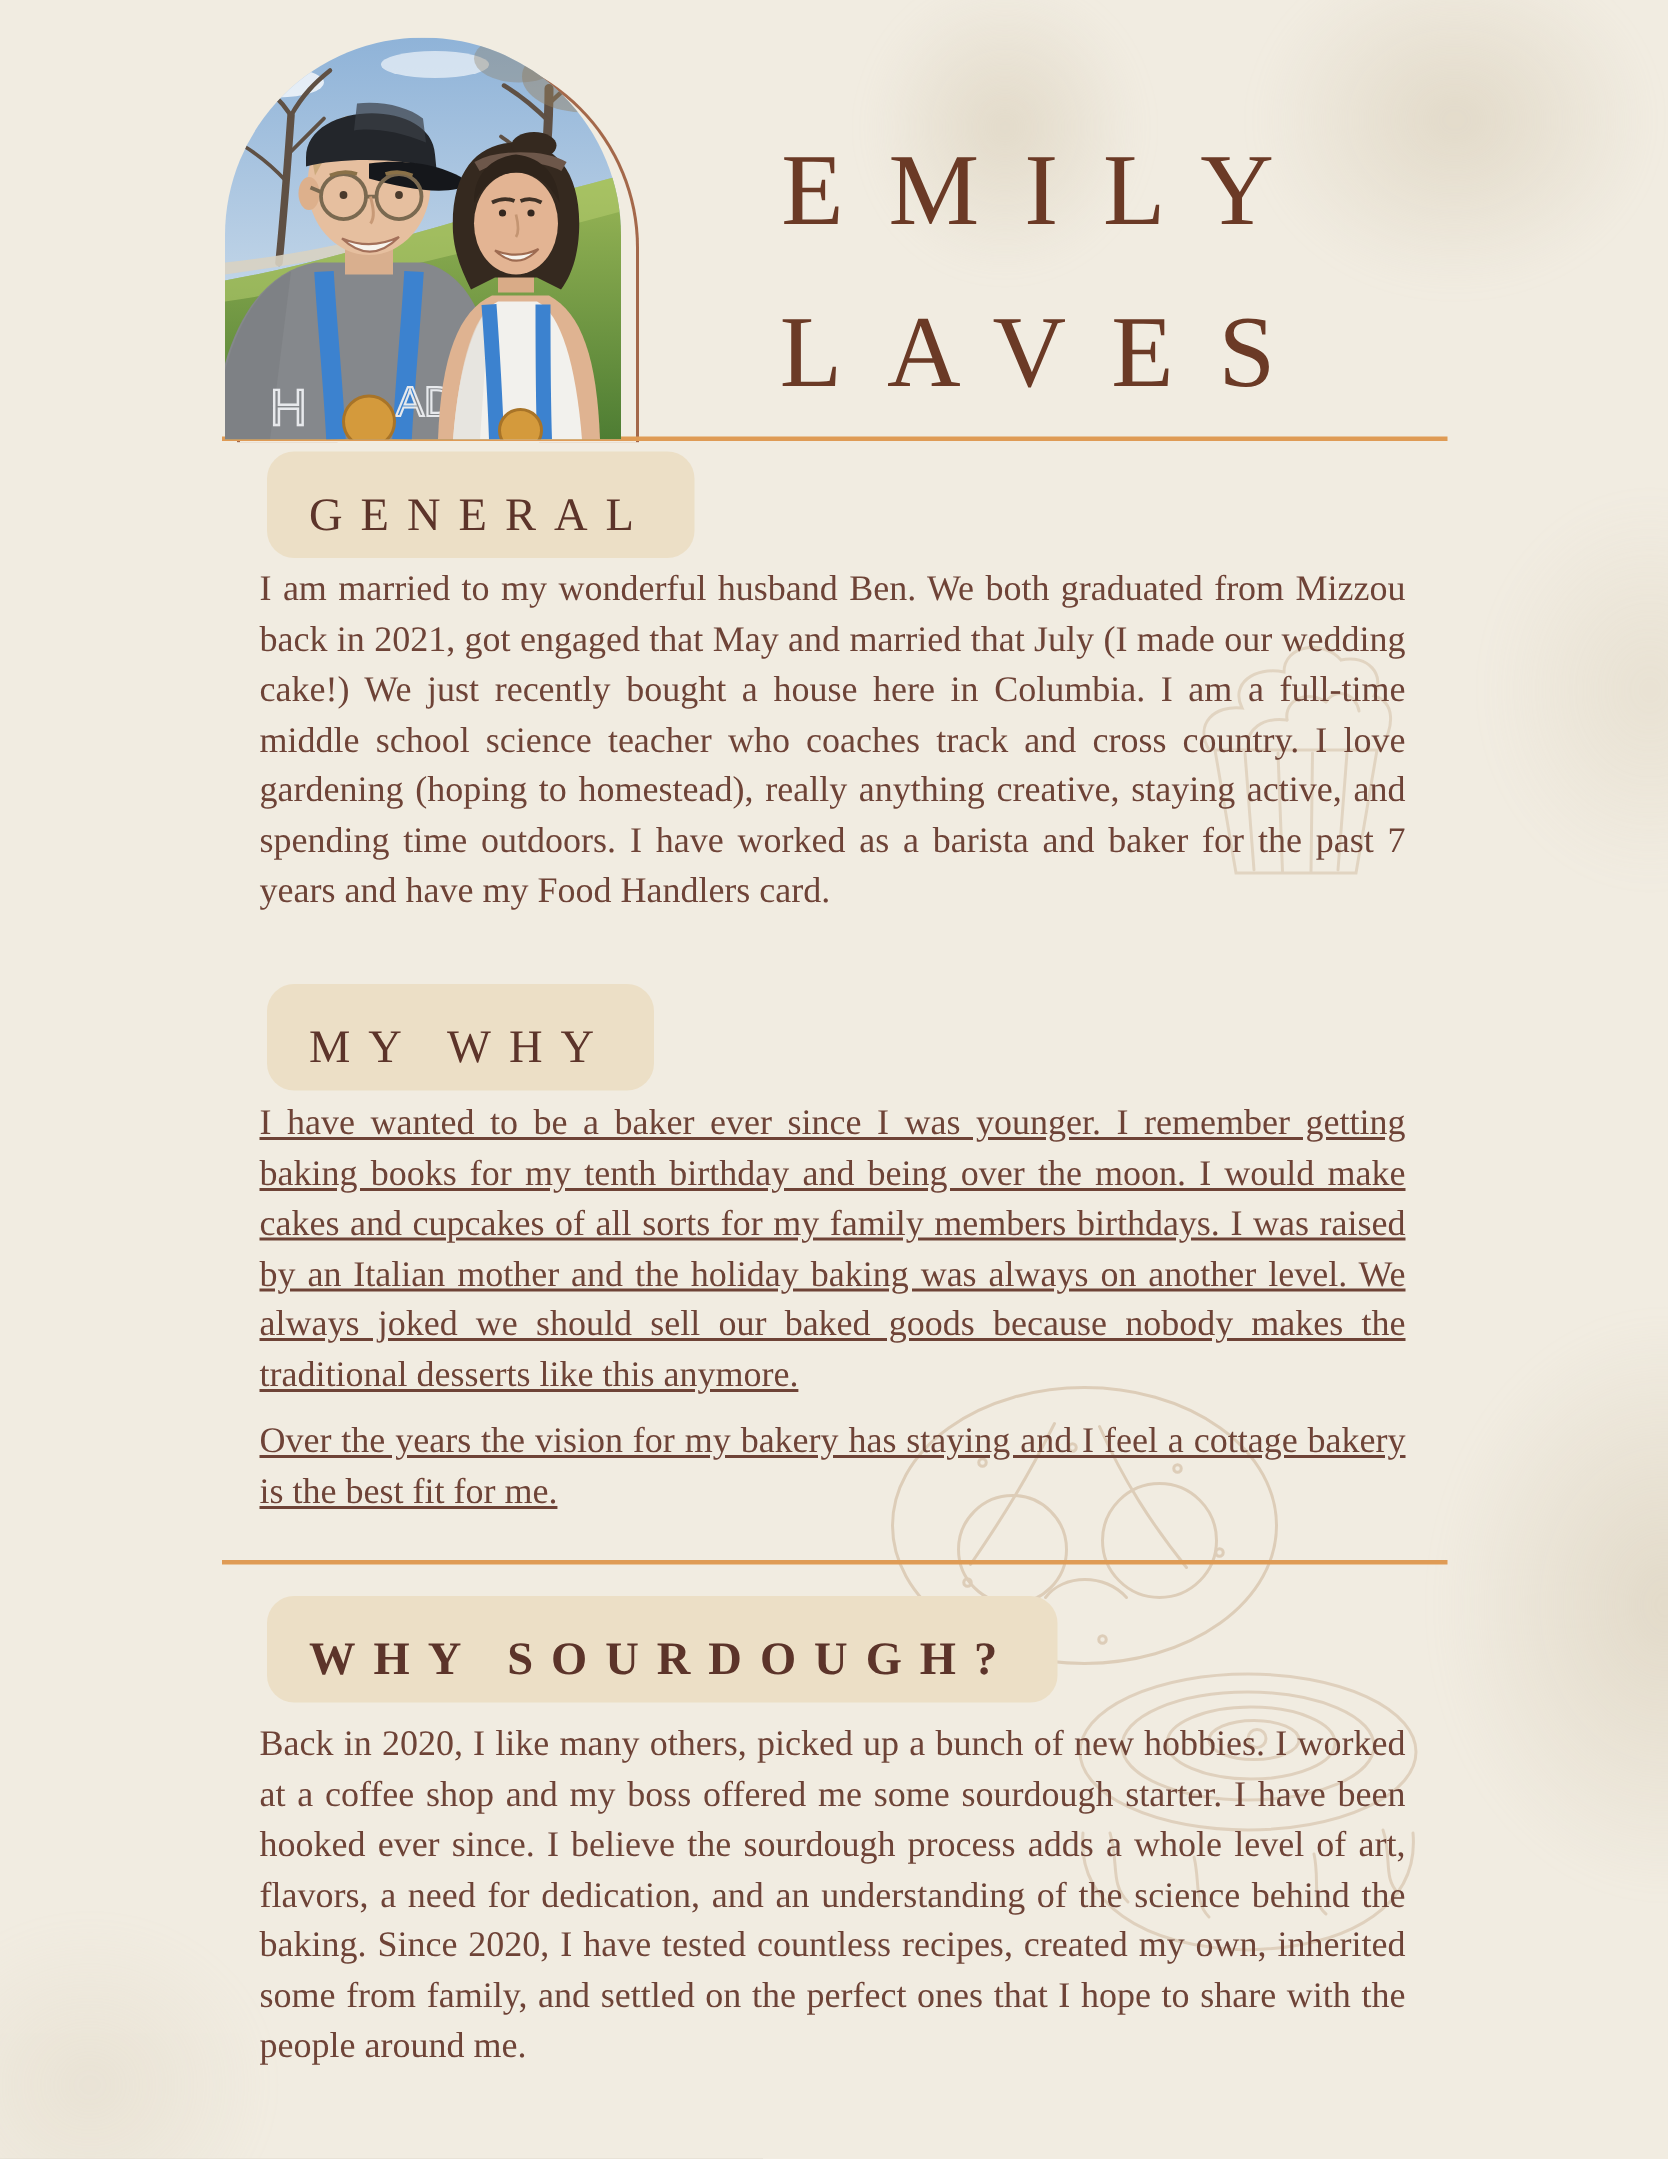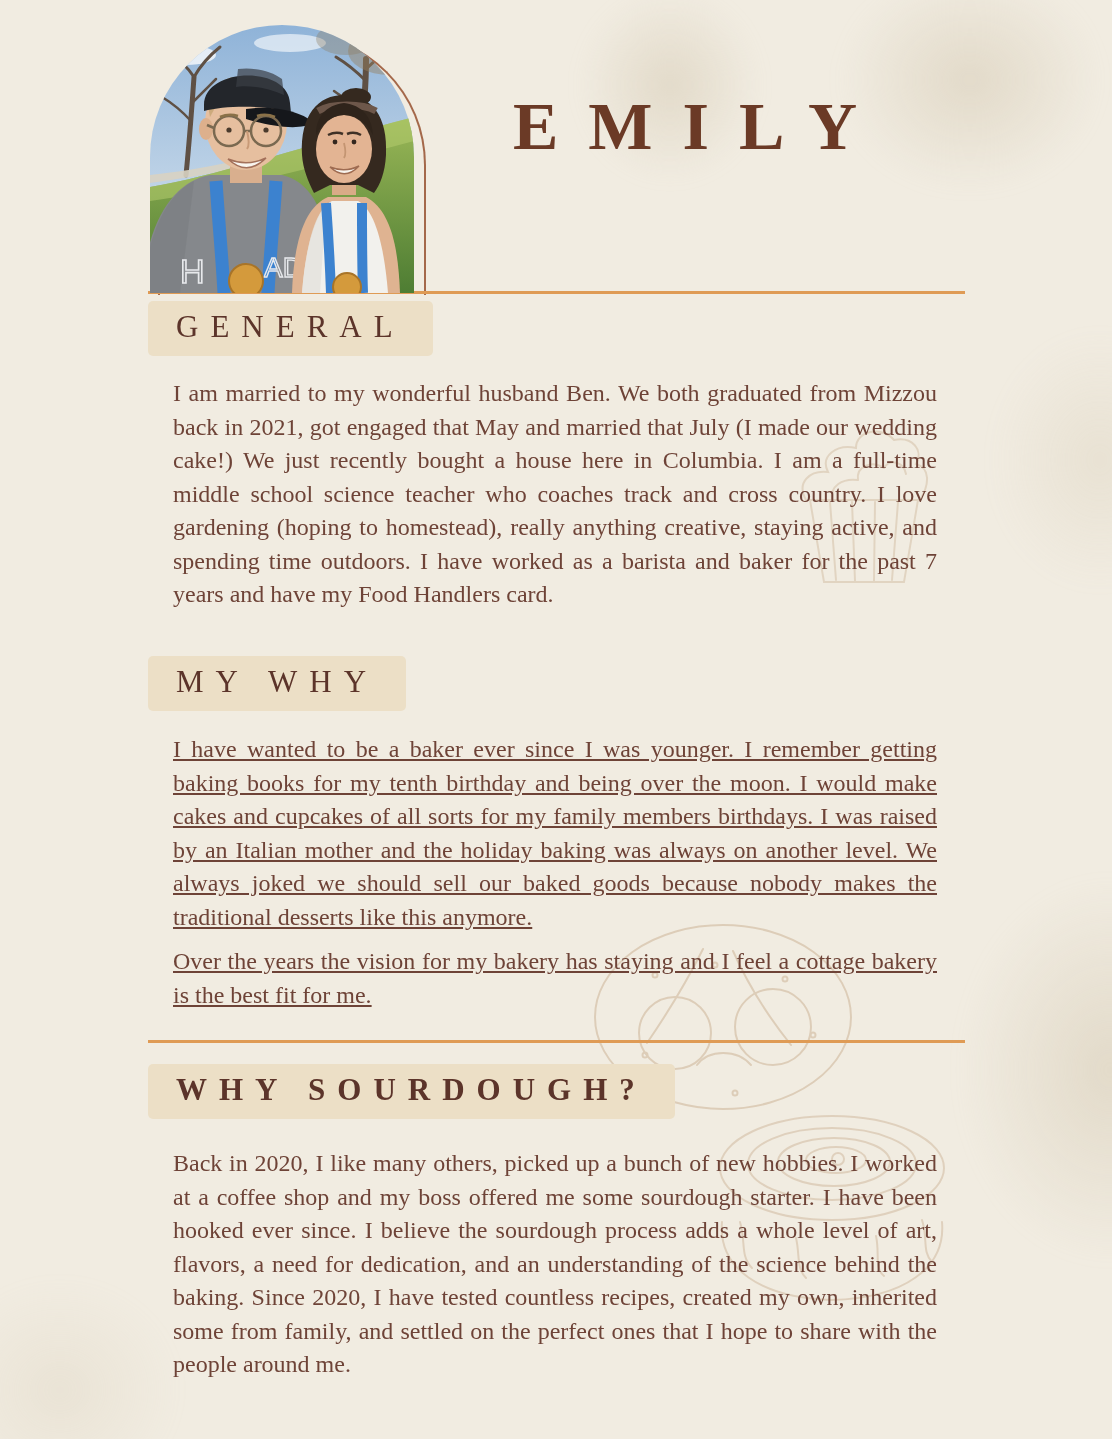--- a/index.html
+++ b/index.html
@@ -59,26 +59,26 @@
   
   .divider{
     position:absolute;left:148px;width:817px;height:3px;
     background:var(--accent_line,#df9b55);
   }
   .divider.d1{top:291px;z-index:1;}
   .divider.d2{top:1040px;}
 
   
   .pill{
-    position:absolute;left:148px;
+    position:absolute;left:178px;
     display:inline-block;
     background:var(--pill_bg,#ecdfc6);
     color:var(--heading_ink,#5c342a);
-    border-radius:5px;
-    padding:8px 28px 11px 28px;
+    border-radius:18px;
+    padding:24px 28px 11px 28px;
     font-size:31px;
     letter-spacing:12px;
     white-space:nowrap;
   }
   .pill.p1{top:301px;}
   .pill.p2{top:656px;}
   .pill.p3{top:1064px;font-weight:bold;}
 
   
   .bodytext{
@@ -240,22 +240,23 @@
         <path d="M180,142 Q195,156 209,141 Q195,148 180,142 Z" fill="#f7f3ed" stroke="#9e6b51" stroke-width="1.4"></path>
         <g stroke="#3c82cf" stroke-width="10" fill="none">
           <path d="M176,178 C178,206 180,240 181,268"></path>
           <path d="M212,178 C212,206 212,240 213,268"></path>
         </g>
         <circle cx="197" cy="262" r="14" fill="#d49a3c" stroke="#a87428" stroke-width="2"></circle>
       </g>
     </svg>
   </figure>
 
-  <h1 class="title" style="margin:0;font-weight:bold;">
+  <h1 class="title" style="margin:0;font-weight:normal;">
     <span class="line">EMILY</span>
+    <span class="line">LAVES</span>
   </h1>
 
   <div class="pill p1">GENERAL</div>
   <div class="bodytext t1">
     <p>I am married to my wonderful husband Ben. We both graduated from Mizzou back in 2021, got engaged that May and married that July (I made our wedding cake!) We just recently bought a house here in Columbia. I am a full-time middle school science teacher who coaches track and cross country. I love gardening (hoping to homestead), really anything creative, staying active, and spending time outdoors. I have worked as a barista and baker for the past 7 years and have my Food Handlers card.</p>
   </div>
 
   <div class="pill p2">MY WHY</div>
   <div class="bodytext t2">
     <p>I have wanted to be a baker ever since I was younger. I remember getting baking books for my tenth birthday and being over the moon. I would make cakes and cupcakes of all sorts for my family members birthdays. I was raised by an Italian mother and the holiday baking was always on another level. We always joked we should sell our baked goods because nobody makes the traditional desserts like this anymore.</p>

